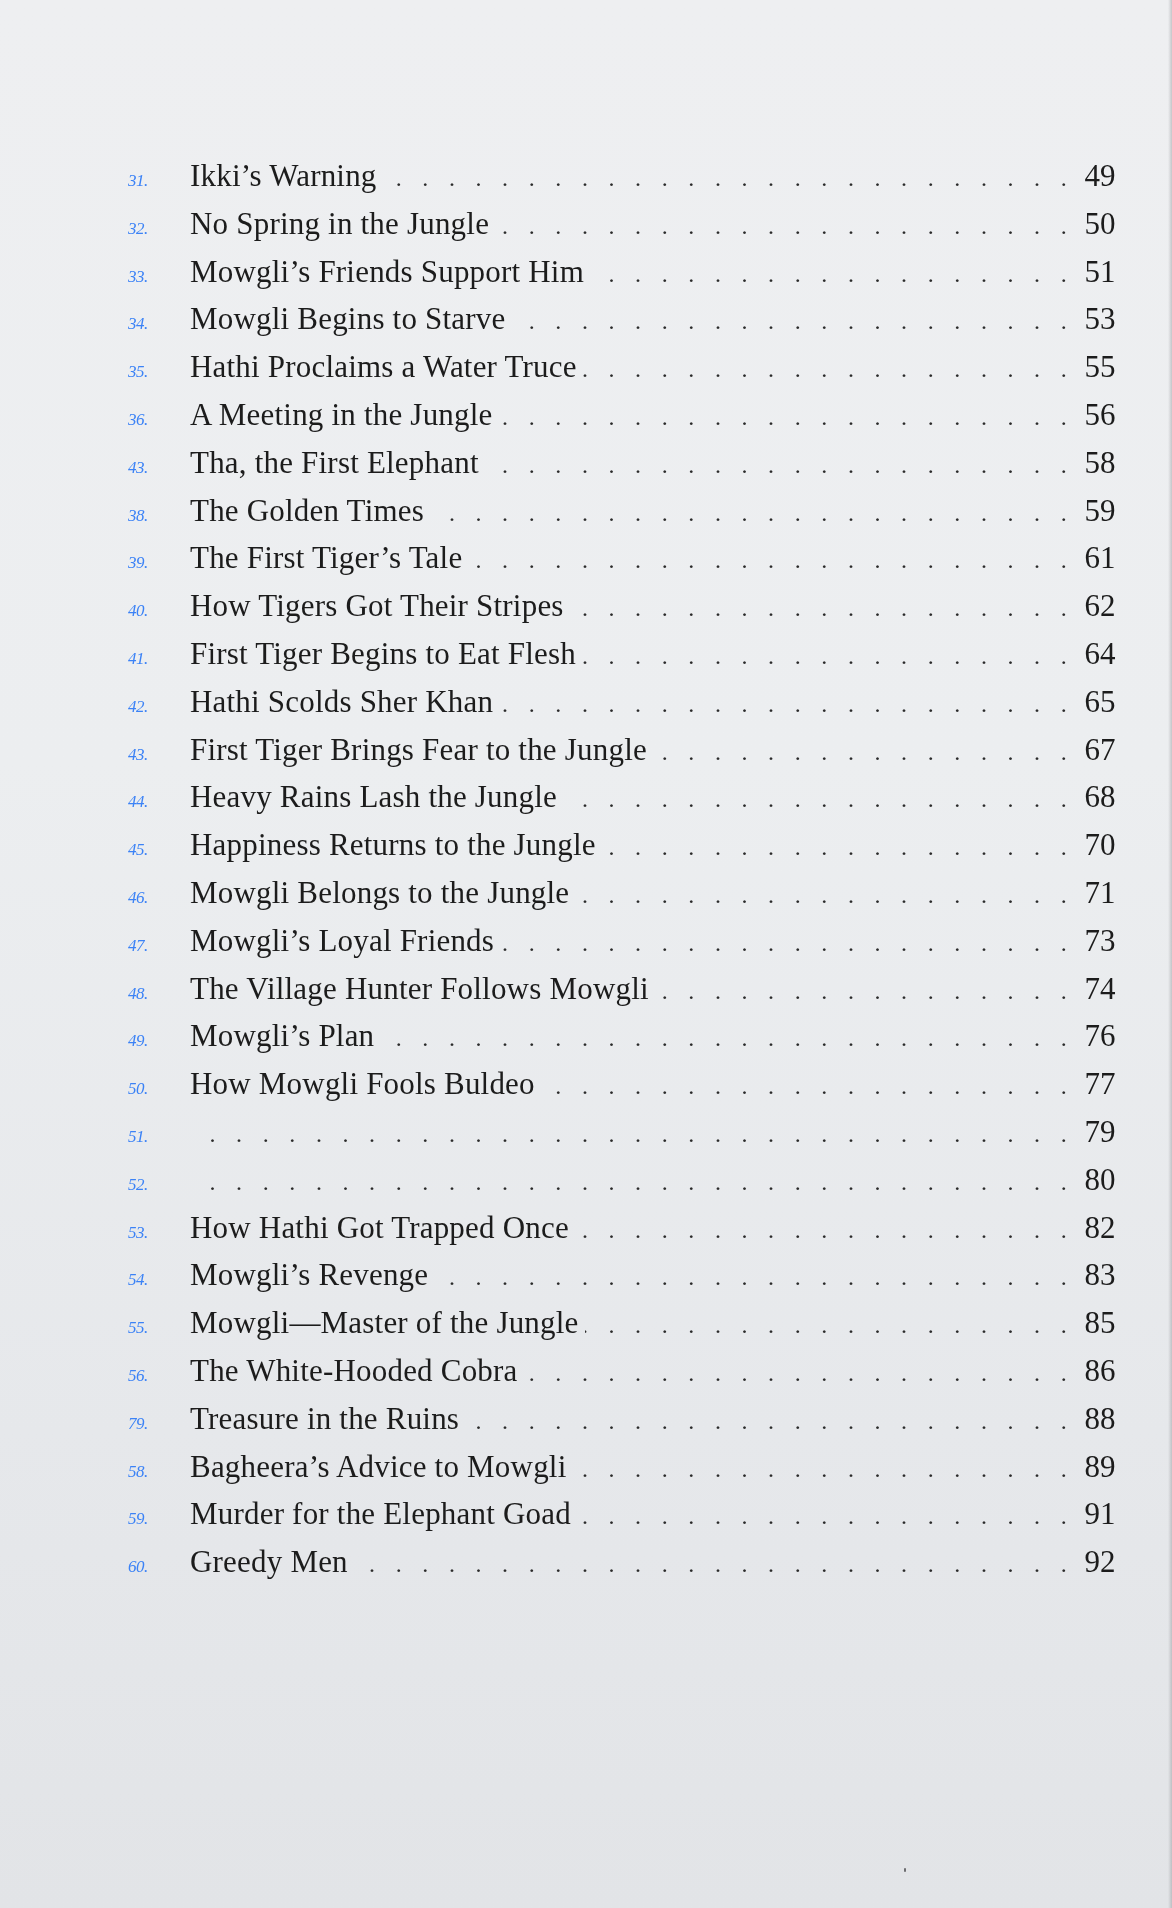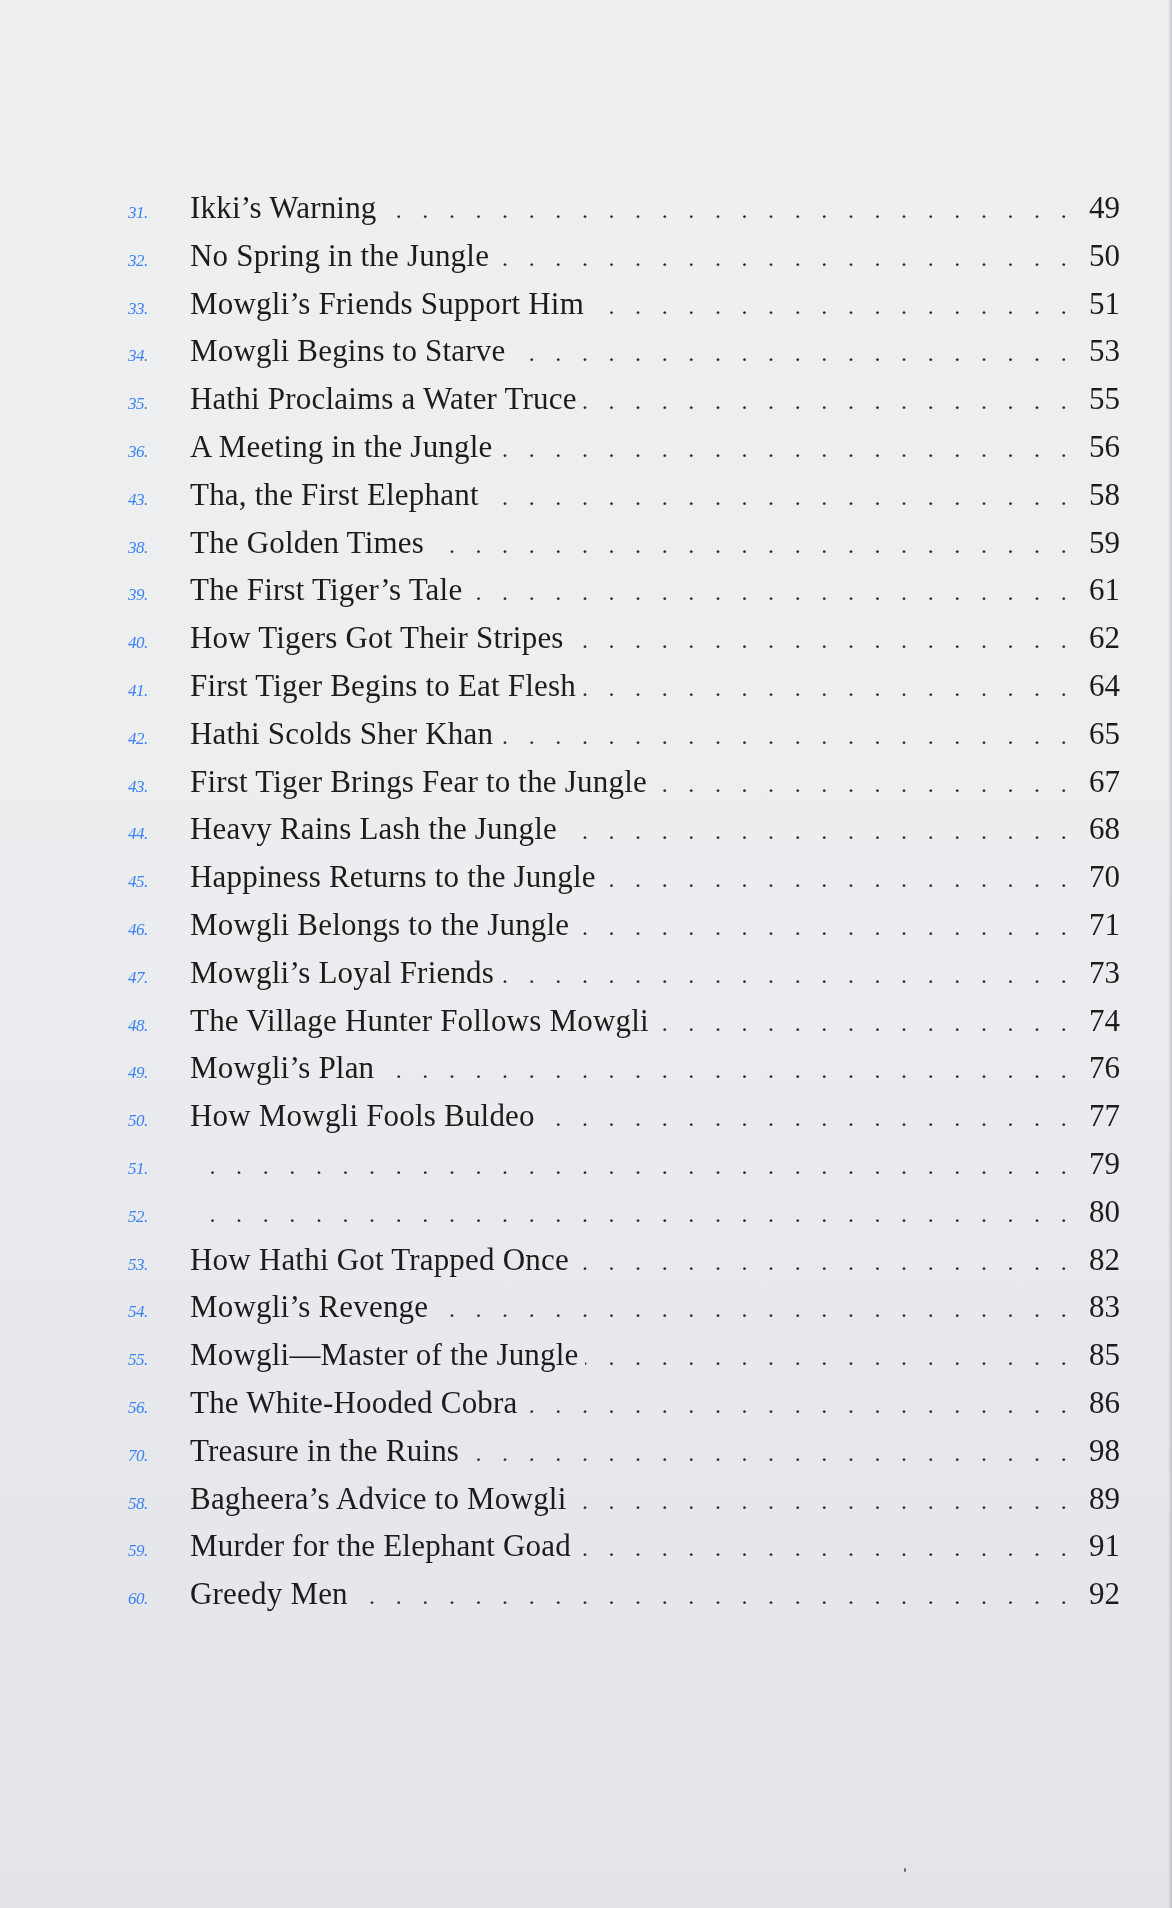--- a/index.html
+++ b/index.html
@@ -68,23 +68,22 @@
       font-size: 24px;
       letter-spacing: 7.3px;
       color: #2a2a2a;
       margin: 0 6px;
       direction: rtl;
       text-align: left;
     }
     .toc-page {
       flex: 0 0 auto;
       width: 40px;
-      text-align: right;
+      text-align: center;
       font-size: 31px;
-      margin-top: 32px;
     }
     .speck {
       position: absolute;
       left: 904px;
       top: 1868px;
       width: 2px;
       height: 4px;
       background: #6d6d70;
       border-radius: 1px;
     }
@@ -294,26 +293,26 @@
   </div>
       <div class="toc-row">
     <span class="toc-num">56.</span>
     <span class="toc-title-wrap">
       <span class="toc-title">The White-Hooded Cobra</span>
       <span class="toc-leader">. . . . . . . . . . . . . . . . . . . . . . . . . . . . . . . . . . . . . . . . . . . . . . . . . . . . . . . . . . . . . . . .</span>
     </span>
     <span class="toc-page">86</span>
   </div>
       <div class="toc-row">
-    <span class="toc-num">70.</span>
+    <span class="toc-num">79.</span>
     <span class="toc-title-wrap">
       <span class="toc-title">Treasure in the Ruins</span>
       <span class="toc-leader">. . . . . . . . . . . . . . . . . . . . . . . . . . . . . . . . . . . . . . . . . . . . . . . . . . . . . . . . . . . . . . . .</span>
     </span>
-    <span class="toc-page">98</span>
+    <span class="toc-page">88</span>
   </div>
       <div class="toc-row">
     <span class="toc-num">58.</span>
     <span class="toc-title-wrap">
       <span class="toc-title">Bagheera’s Advice to Mowgli</span>
       <span class="toc-leader">. . . . . . . . . . . . . . . . . . . . . . . . . . . . . . . . . . . . . . . . . . . . . . . . . . . . . . . . . . . . . . . .</span>
     </span>
     <span class="toc-page">89</span>
   </div>
       <div class="toc-row">

